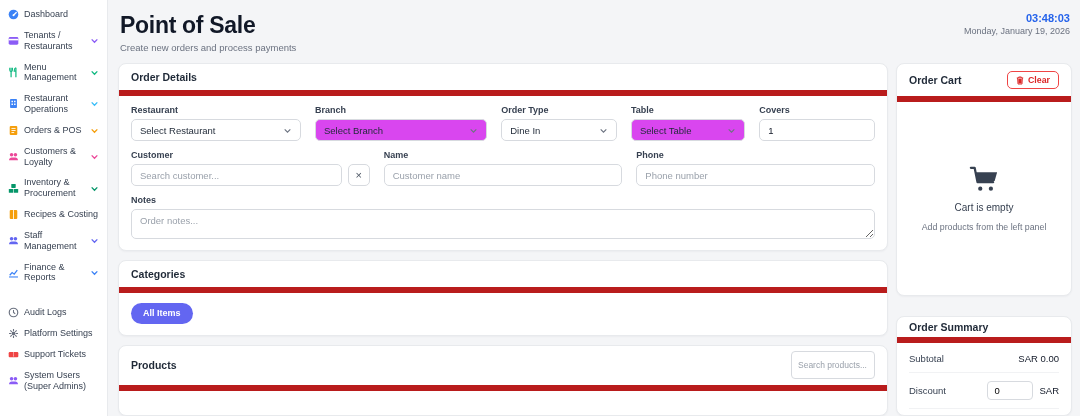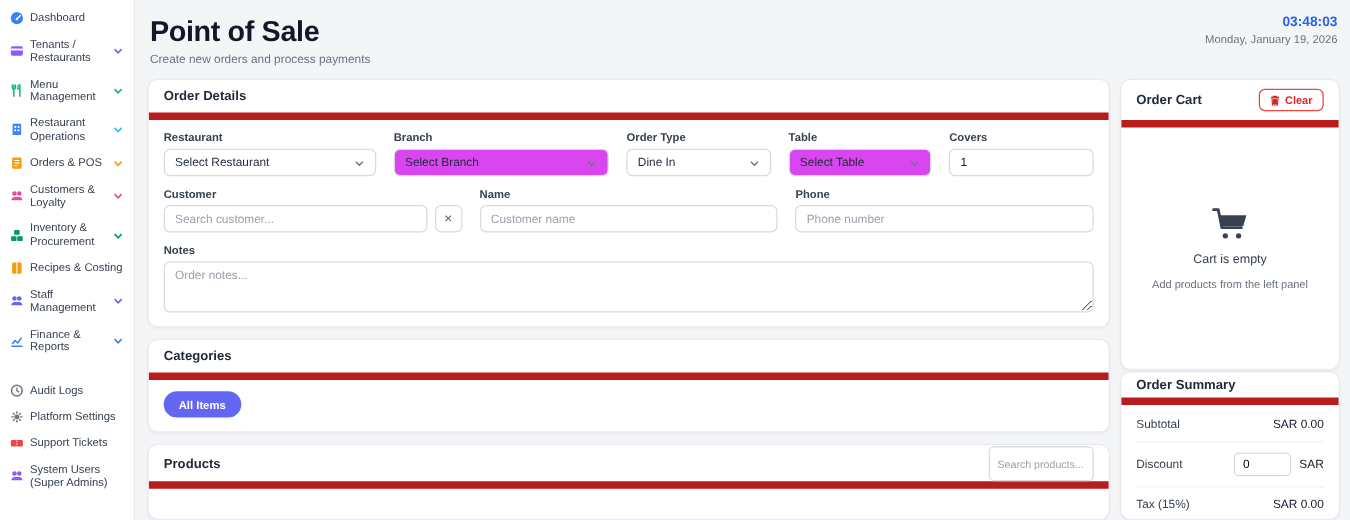--- a/index.html
+++ b/index.html
@@ -32,21 +32,21 @@
   .content { flex:1; min-height:0; padding:10px 8px 0 10px; display:flex; flex-direction:column; }
   .page-header { display:flex; justify-content:space-between; align-items:flex-start; margin:2px 2px 10px 2px; }
   .page-title { font-size:23px; font-weight:bold; color:#111827; letter-spacing:-0.3px; }
   .page-subtitle { font-size:9.5px; color:#6b7280; margin-top:3px; }
   .clock { text-align:right; }
   .clock-time { font-size:11px; font-weight:bold; color:#2563eb; }
   .clock-date { font-size:9px; color:#6b7280; margin-top:2px; }
 
   .columns { display:flex; gap:8px; flex:1; min-height:0; }
   .left-col { flex:1; min-width:0; display:flex; flex-direction:column; gap:9px; }
-  .right-col { width:176px; min-width:176px; display:flex; flex-direction:column; gap:1px; }
+  .right-col { width:176px; min-width:176px; display:flex; flex-direction:column; gap:20px; }
 
   .card {
     background:#fff; border:1px solid #e8eaed; border-radius:8px;
     box-shadow:0 1px 2px rgba(16,24,40,.04); overflow:hidden;
     display:flex; flex-direction:column;
   }
   .card-header {
     padding:7px 12px; border-bottom:6px solid #b91c1c;
     font-size:10.5px; font-weight:bold; color:#1f2937;
     display:flex; align-items:center; justify-content:space-between; min-height:26px;
@@ -68,21 +68,21 @@
   .select svg { width:9px; height:9px; color:#6b7280; }
   input::placeholder, textarea::placeholder { color:#9aa1ab; opacity:1; }
   .customer-wrap { display:flex; gap:6px; }
   .clear-x {
     width:22px; min-width:22px; height:22px; border:1px solid #d7dadf; border-radius:5px;
     background:#fff; color:#4b5563; font-size:11px; line-height:1;
     display:flex; align-items:center; justify-content:center; cursor:pointer; padding:0;
   }
   .notes-field { margin-top:9px; }
   .notes-area {
-    width:100%; height:41px; resize:vertical; border:1px solid #d7dadf; border-radius:5px;
+    width:100%; height:30px; resize:vertical; border:1px solid #d7dadf; border-radius:5px;
     padding:5px 8px; font-size:9.5px; font-family:inherit; outline:none; display:block;
   }
 
   
   .cat-body { padding:9px 12px 11px 12px; }
   .pill {
     display:inline-block; background:#6366f1; color:#fff; border:none; cursor:pointer;
     font-size:9px; font-weight:bold; padding:5.5px 12px; border-radius:999px; font-family:inherit;
   }
 

